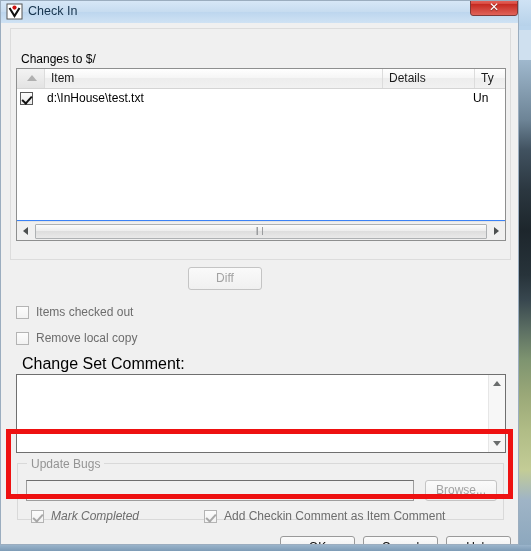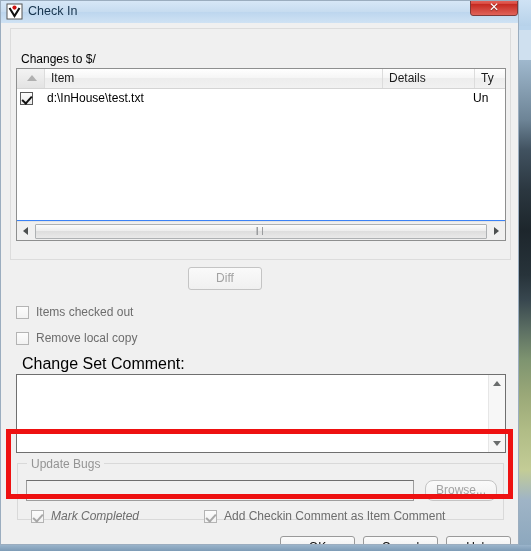--- a/index.html
+++ b/index.html
@@ -412,21 +412,20 @@
     box-sizing: border-box;
     font-family: "Liberation Sans", sans-serif;
     font-size: 12px;
     color: #8a8a8a;
     padding: 0 3px;
     outline: none;
   }
   #btn-browse {
     left: 424px; top: 457px; width: 72px; height: 21px;
     line-height: 19px;
-    border-radius: 8px;
   }
   #cb-mark-completed { left: 30px; top: 485px; font-style: italic; }
   #cb-add-checkin-comment { left: 203px; top: 485px; justify-content: flex-end; }
 
   
   #btn-ok { left: 279px; top: 513px; width: 75px; }
   #btn-cancel { left: 362px; top: 513px; width: 75px; }
   #btn-help { left: 445px; top: 513px; width: 65px; }
 
   

